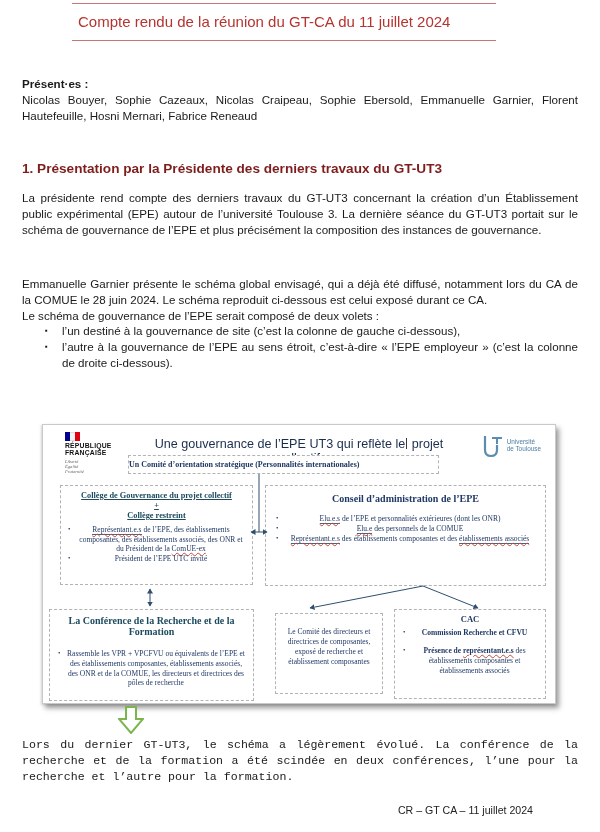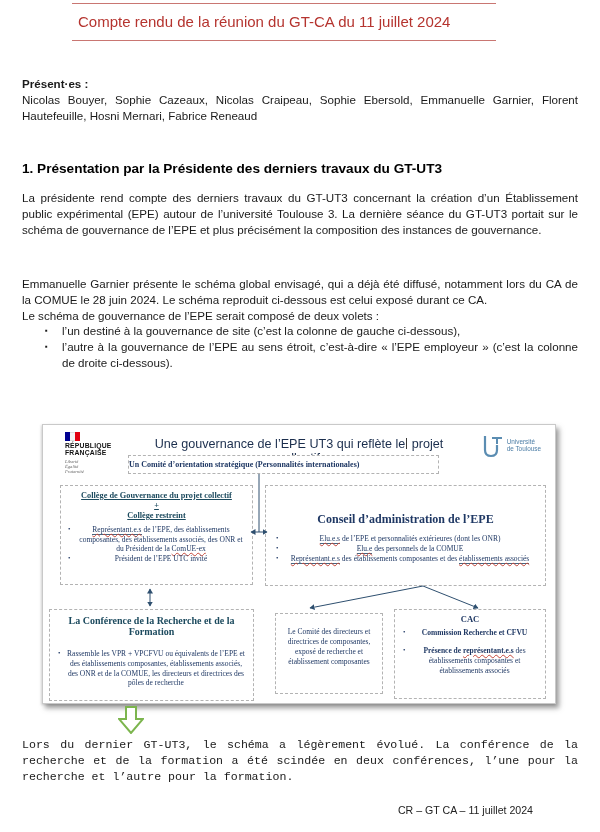--- a/index.html
+++ b/index.html
@@ -8,21 +8,21 @@
 
   
   .doc-title{position:absolute;left:72px;top:3px;width:412px;
     border-top:1.5px solid #c97672;border-bottom:1.5px solid #c97672;
     padding:9px 6px 10px 6px;font-size:15px;color:#b5342f;}
 
   
   .blk{position:absolute;left:22px;width:556px;font-size:11.6px;line-height:15.8px;}
   .just{text-align:justify;}
   .bold{font-weight:bold;}
-  .h1{position:absolute;left:22px;width:556px;font-size:13.6px;font-weight:bold;color:#000000;}
+  .h1{position:absolute;left:22px;width:556px;font-size:13.6px;font-weight:bold;color:#7f1d1d;}
 
   ul.sq{margin:0;padding:0;list-style:none;}
   ul.sq li{position:relative;padding-left:40px;text-align:justify;}
   ul.sq li .mk{position:absolute;left:23px;top:0;font-size:8px;}
 
   
   .diagram{position:absolute;left:42px;top:424px;width:512px;height:278px;background:#fff;
     border:1px solid #c9c9c9;box-shadow:3px 4px 5px rgba(70,70,70,.55), -1px 1px 2px rgba(120,120,120,.25);
     font-family:"Liberation Serif",serif;color:#1f3864;}
   .dbox{position:absolute;border:1px dashed #b3b3b3;background:#fff;box-sizing:border-box;}
@@ -47,21 +47,21 @@
   .caret{display:inline-block;width:1px;height:11px;background:#3a3a3a;vertical-align:-1px;margin:0 1px;}
 
   
   .ut{position:absolute;right:14px;top:10px;display:flex;gap:4px;align-items:flex-start;}
   .ut .txt{font-family:"Liberation Sans",sans-serif;font-size:6.4px;line-height:7.2px;color:#4d7ea6;padding-top:3px;}
 
   .box-strat{left:85px;top:30px;width:311px;height:19px;font-size:8px;font-weight:bold;text-align:left;padding-top:4px;}
   .box-college{left:17px;top:60px;width:193px;height:100px;padding:5px 7px;font-size:7.5px;line-height:9.5px;}
   .box-college .dt{font-size:8.3px;line-height:10px;text-decoration:underline;}
   .box-ca{left:222px;top:60px;width:281px;height:101px;padding:8px 10px;font-size:7.5px;line-height:10px;}
-  .box-ca .dt{font-size:12px;margin-bottom:10px;margin-top:20px;}
+  .box-ca .dt{font-size:10px;margin-bottom:10px;}
   .box-conf{left:6px;top:184px;width:205px;height:92px;padding:6px 8px;font-size:7.5px;line-height:9.8px;}
   .box-conf .dt{font-size:10px;line-height:10.5px;margin-bottom:12px;}
   .box-dir{left:232px;top:188px;width:108px;height:81px;padding:13px 5px;font-size:7.5px;line-height:10px;text-align:center;}
   .box-cac{left:351px;top:184px;width:152px;height:90px;padding:4px 8px;font-size:7.5px;line-height:10px;}
   .box-cac .dt{font-size:8.5px;margin-bottom:4px;}
   .gap4{height:4px;} .gap8{height:8px;}
 
   .connectors{position:absolute;left:0;top:0;width:512px;height:278px;pointer-events:none;}
 
   

